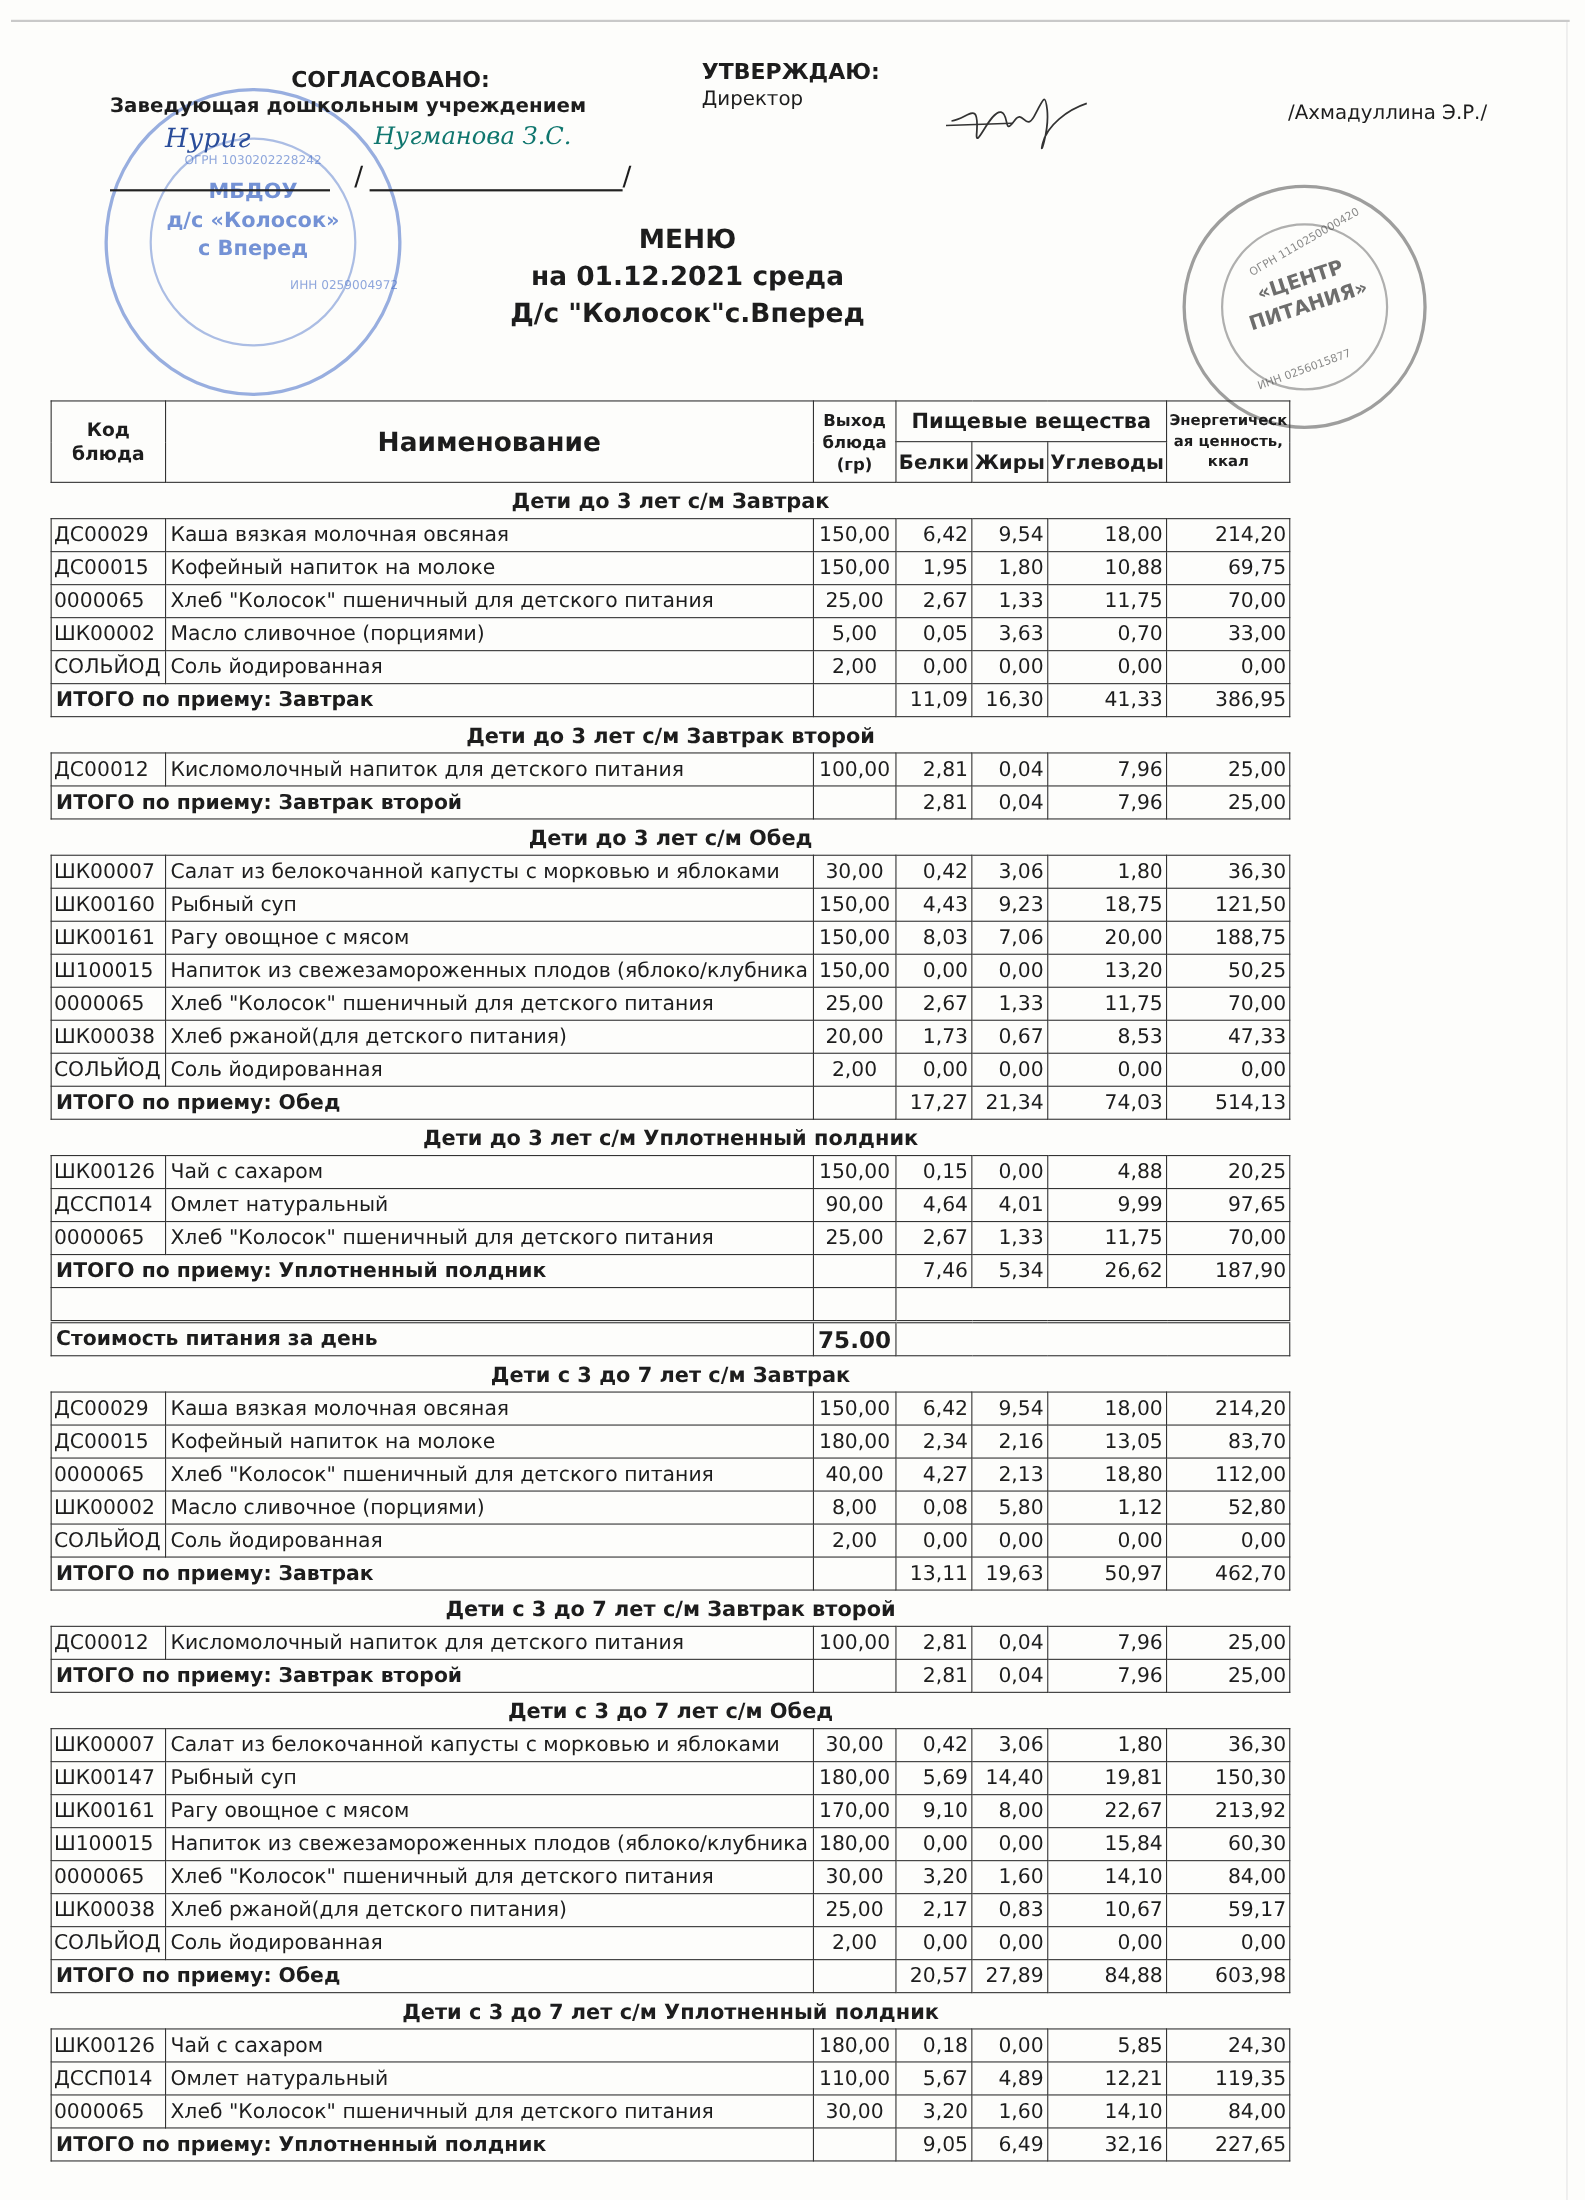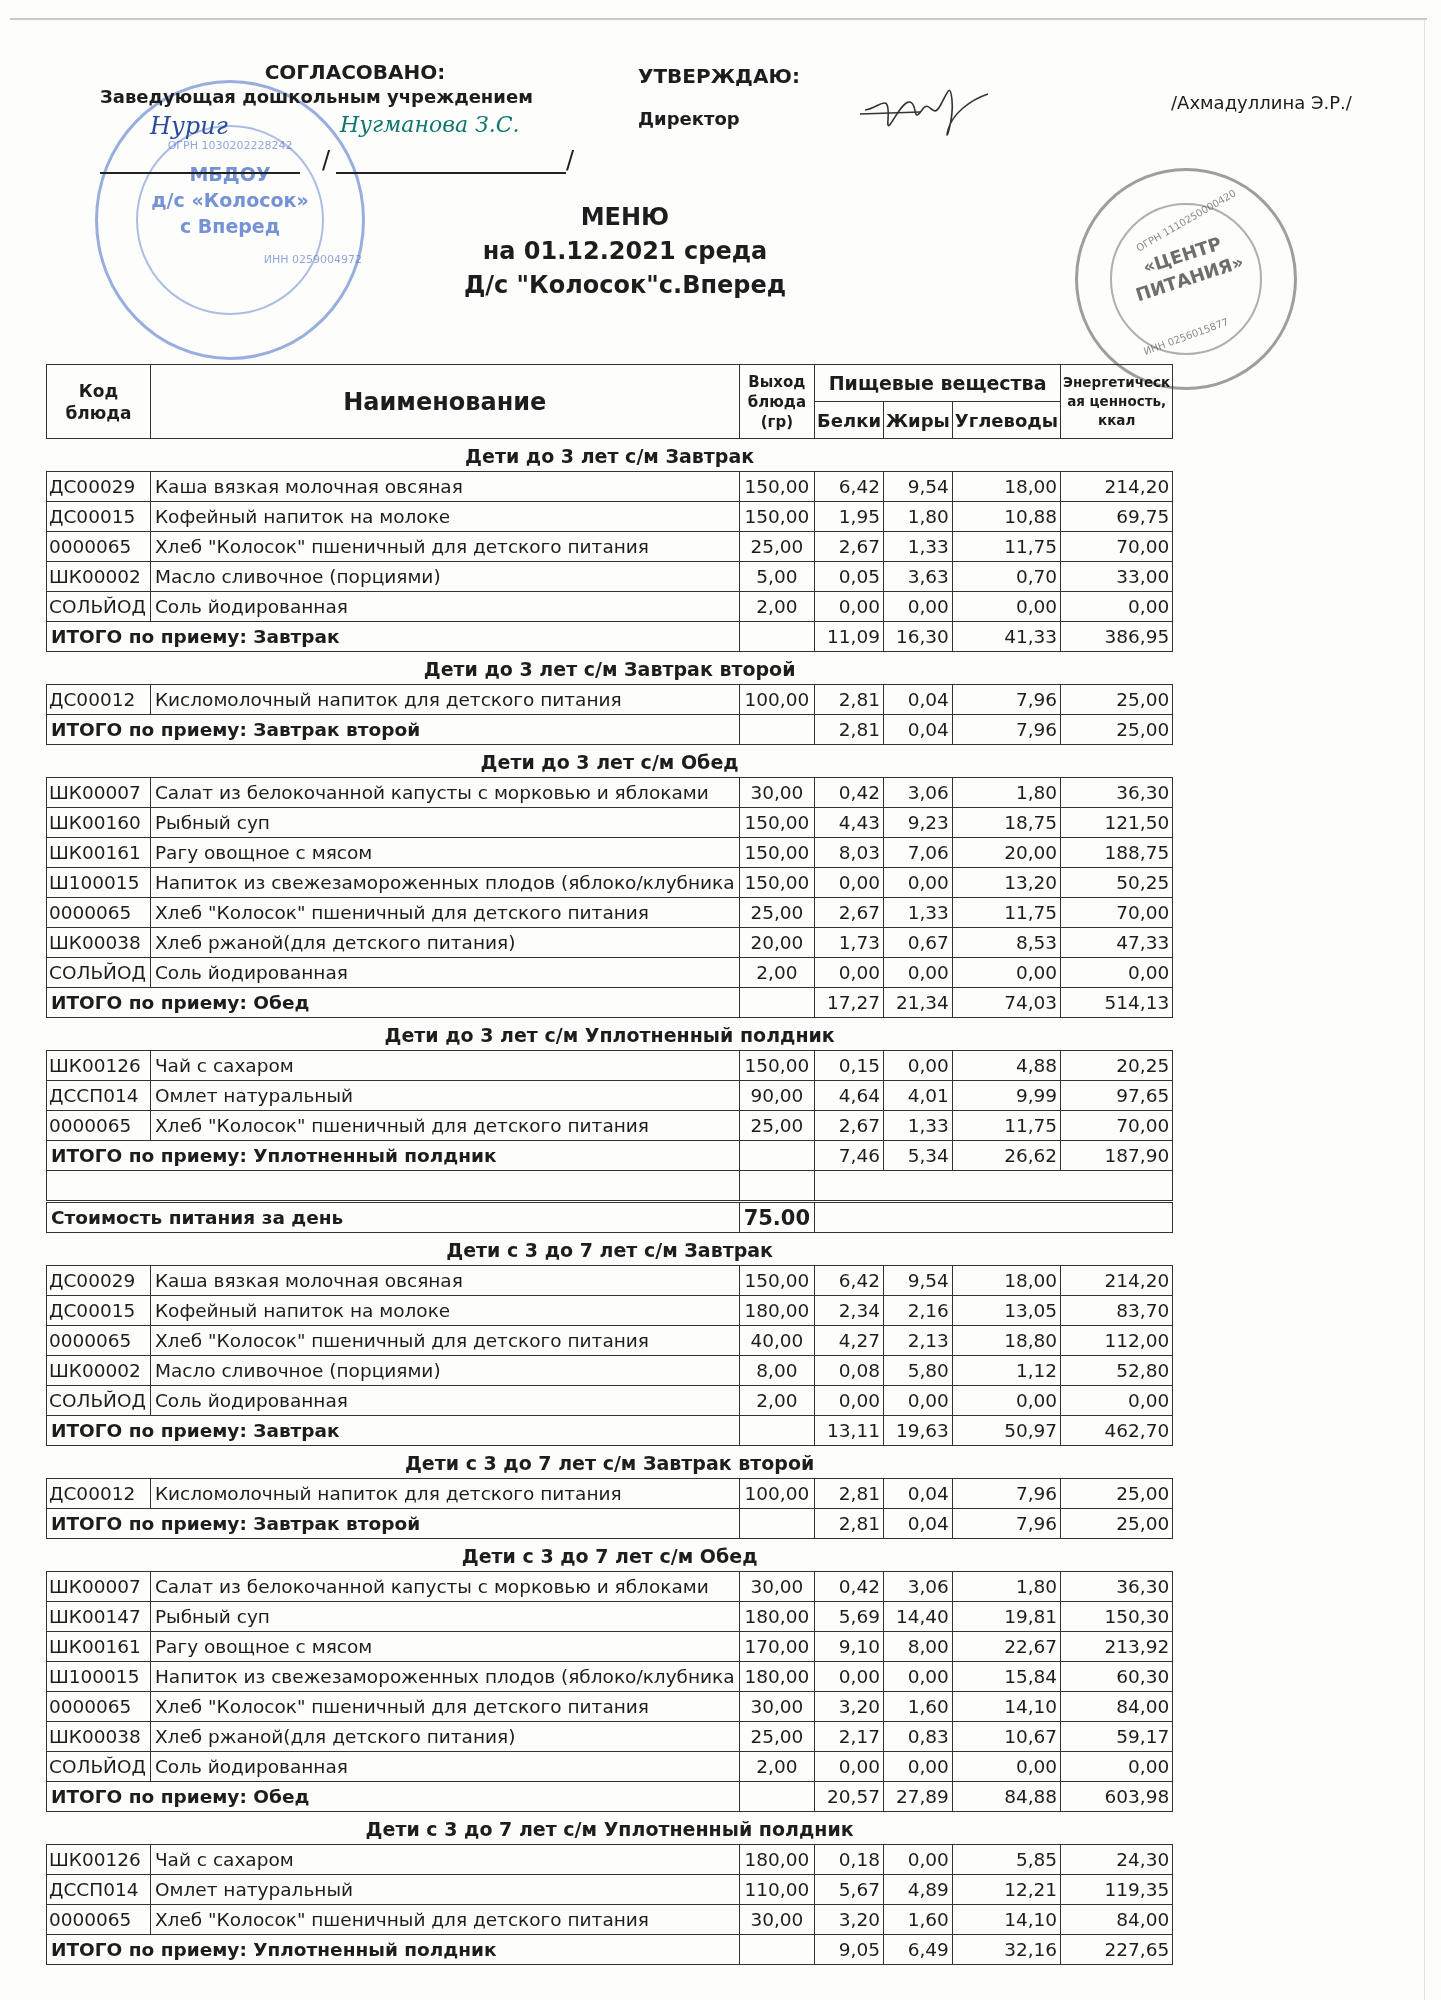--- a/index.html
+++ b/index.html
@@ -14,23 +14,23 @@
   .hdr-left .l1 { font-weight: bold; font-size: 20px; text-align: center; padding-left: 40px; }
   .hdr-left .l2 { font-weight: bold; font-size: 18px; margin-top: 2px; }
   .sigline { position: absolute; left: 100px; top: 150px; width: 480px; height: 24px; font-size: 24px; }
   .sigline .u1 { position: absolute; left: 0; top: 0; width: 200px; border-bottom: 2px solid #222; height: 22px; }
   .sigline .slash1 { position: absolute; left: 222px; top: -4px; font-size: 24px; }
   .sigline .u2 { position: absolute; left: 236px; top: 0; width: 230px; border-bottom: 2px solid #222; height: 22px; }
   .sigline .slash2 { position: absolute; left: 466px; top: -4px; font-size: 24px; }
   .scribble1 { position: absolute; left: 150px; top: 112px; font-family: "DejaVu Serif", serif; font-style: italic; color: #2a4d9a; font-size: 24px; }
   .scribble2 { position: absolute; left: 340px; top: 112px; font-family: "DejaVu Serif", serif; font-style: italic; color: #0f766e; font-size: 22px; }
 
-  .hdr-right { position: absolute; left: 638px; top: 64px; }
+  .hdr-right { position: absolute; left: 638px; top: 53px; }
   .hdr-right .l1 { font-weight: bold; font-size: 20px; }
-  .hdr-right .l2 { font-weight: bold; font-size: 18px; margin-top: 20px; }
+  .hdr-right .l2 { font-weight: normal; font-size: 18px; margin-top: 2px; }
   .director-name { position: absolute; left: 1171px; top: 92px; font-weight: normal; font-size: 18px; }
   .sig-director { position: absolute; left: 860px; top: 80px; width: 130px; height: 70px; }
 
   .stamp-blue { position: absolute; left: 95px; top: 80px; width: 270px; height: 280px; border-radius: 50%;
     border: 3px solid rgba(70,110,200,0.55); box-sizing: border-box; }
   .stamp-blue .inner { position: absolute; left: 38px; top: 42px; right: 38px; bottom: 42px; border-radius: 50%; border: 2px solid rgba(70,110,200,0.45); }
   .stamp-blue .txt { position: absolute; left: 0; right: 0; top: 78px; text-align: center; color: rgba(70,110,200,0.75); font-size: 19px; font-weight: bold; line-height: 26px; }
   .stamp-blue .inn { position: absolute; left: 0; right: 0; top: 170px; text-align: right; color: rgba(70,110,200,0.6); font-size: 11px; }
   .stamp-blue .ogrn { position: absolute; left: 0; right: 0; top: 56px; text-align: center; color: rgba(70,110,200,0.6); font-size: 11px; }
 

